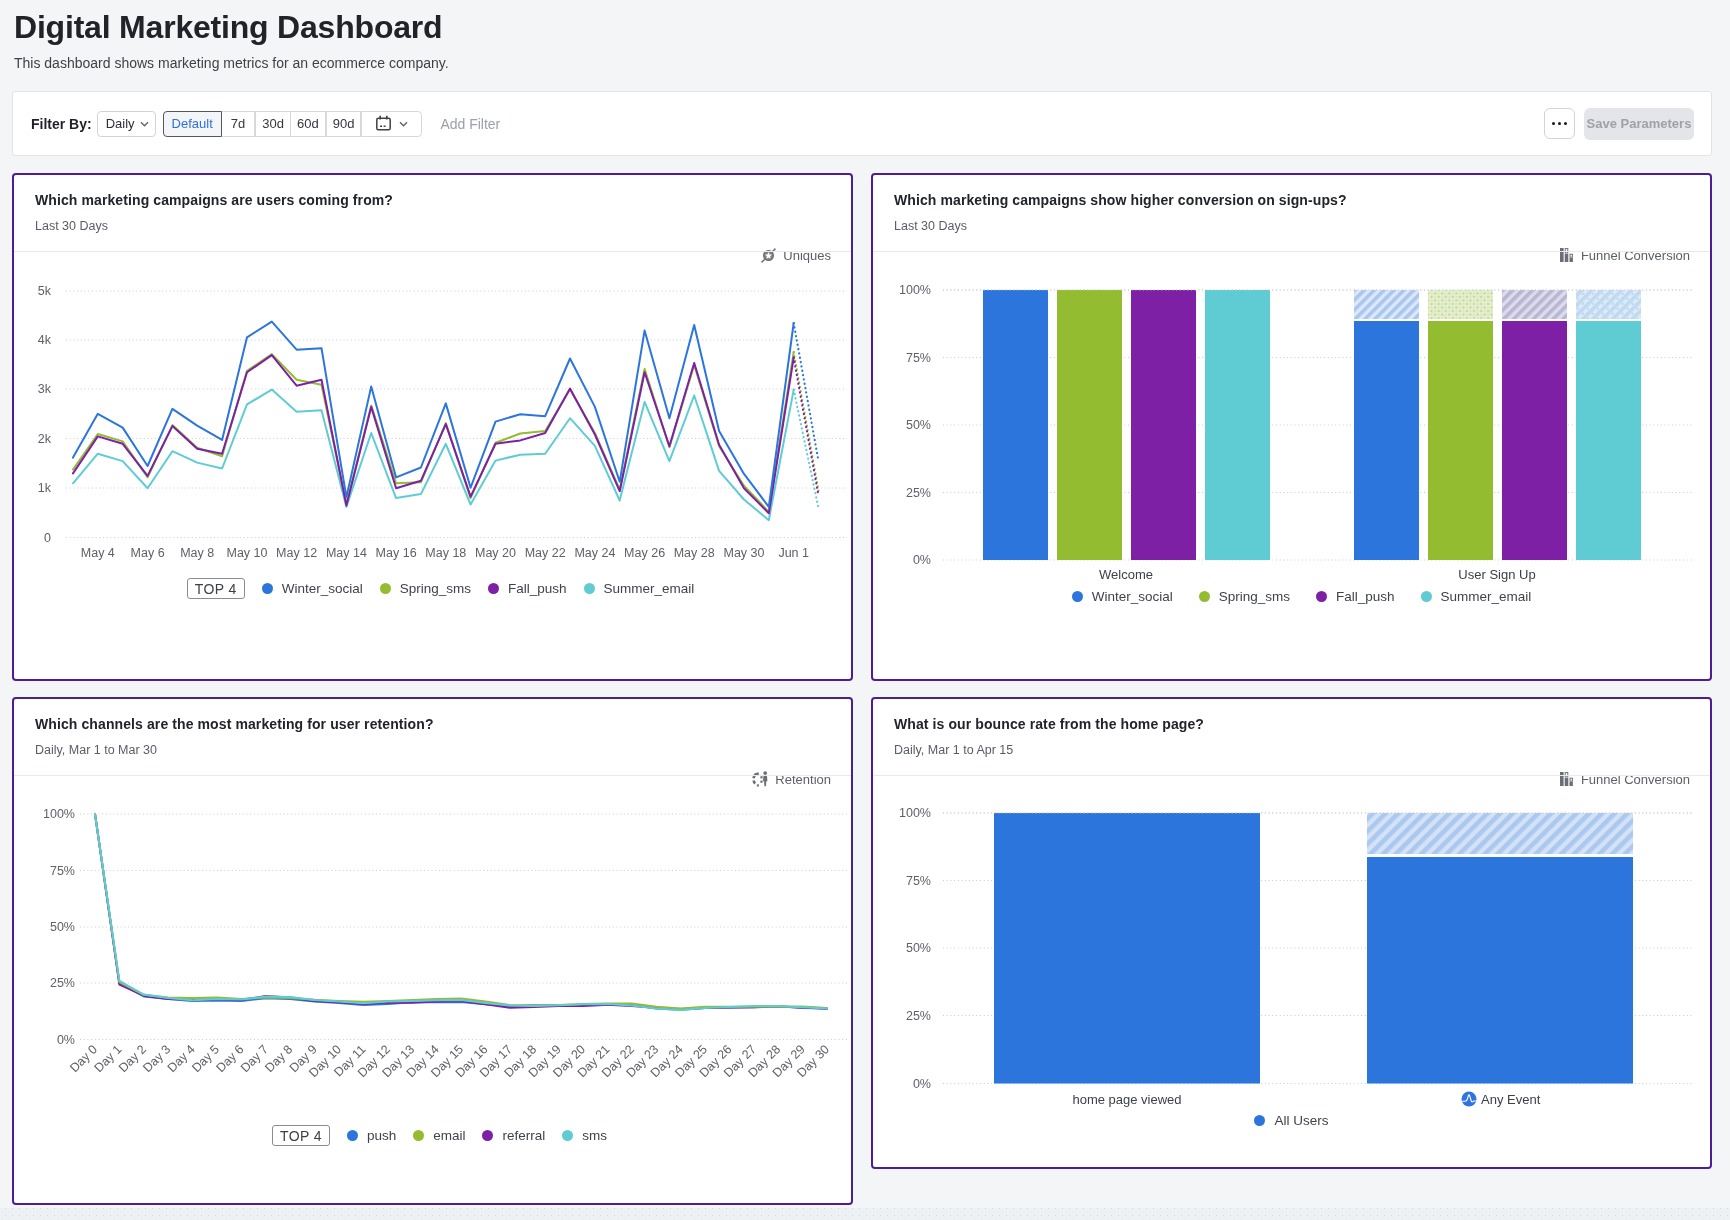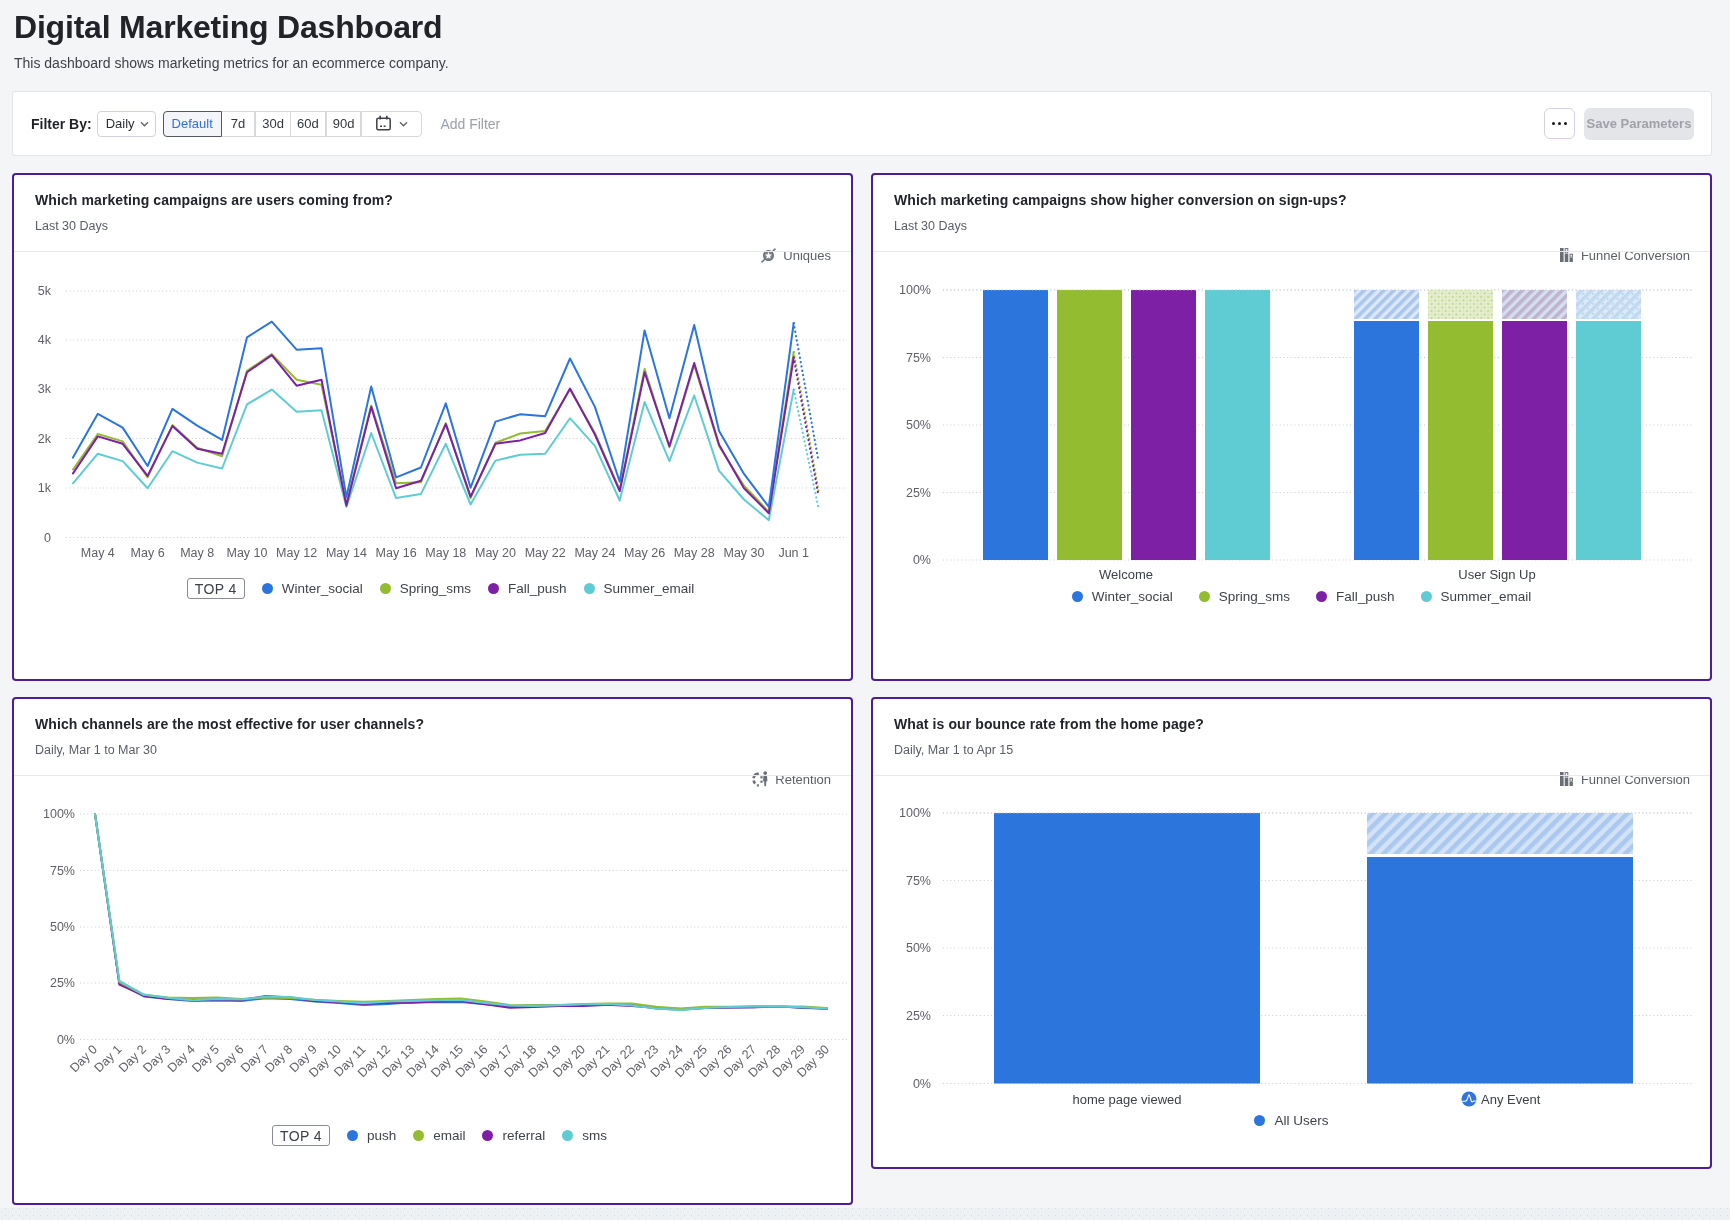--- a/index.html
+++ b/index.html
@@ -174,21 +174,21 @@
   </svg>
   <div class="legend" style="top:414px;left:20px;gap:26px;">
       <span class="li"><span class="dot" style="background:#2b75dc"></span>Winter_social</span>
       <span class="li"><span class="dot" style="background:#93bc30"></span>Spring_sms</span>
       <span class="li"><span class="dot" style="background:#7e20a6"></span>Fall_push</span>
       <span class="li"><span class="dot" style="background:#5fccd4"></span>Summer_email</span>
     </div>
 </div>
 
 <div class="panel" style="left:12px;top:697px;width:841px;height:508px;">
-  <div class="ptitle">Which channels are the most effective for user channels?</div>
+  <div class="ptitle">Which channels are the most marketing for user retention?</div>
   <div class="psub">Daily, Mar 1 to Mar 30</div>
   <div class="ptype"><svg width="18" height="16" viewBox="0 0 18 16">
 <path d="M7.8 2.8 A5.3 5.3 0 0 0 2.5 7.2" fill="none" stroke="#6a6e76" stroke-width="2.5"></path>
 <path d="M2.6 9.5 a5.3 5.3 0 0 0 1.6 3.0" fill="none" stroke="#6a6e76" stroke-width="2.5"></path>
 <path d="M6.0 14.2 a5.3 5.3 0 0 0 1.8 0.4" fill="none" stroke="#6a6e76" stroke-width="2.5"></path>
 <rect x="9.4" y="5.2" width="2.2" height="2.2" fill="#6a6e76"></rect>
 <rect x="9.4" y="9.6" width="2.2" height="2.2" fill="#6a6e76"></rect>
 <circle cx="14.2" cy="2.1" r="1.9" fill="#6a6e76"></circle>
 <path d="M12.4 5.0 h3.6 l0.4 5.2 h-1.1 l-0.3 5 h-1.6 l-0.3 -5 h-1.1 z" fill="#6a6e76"></path>
 </svg> Retention</div>

